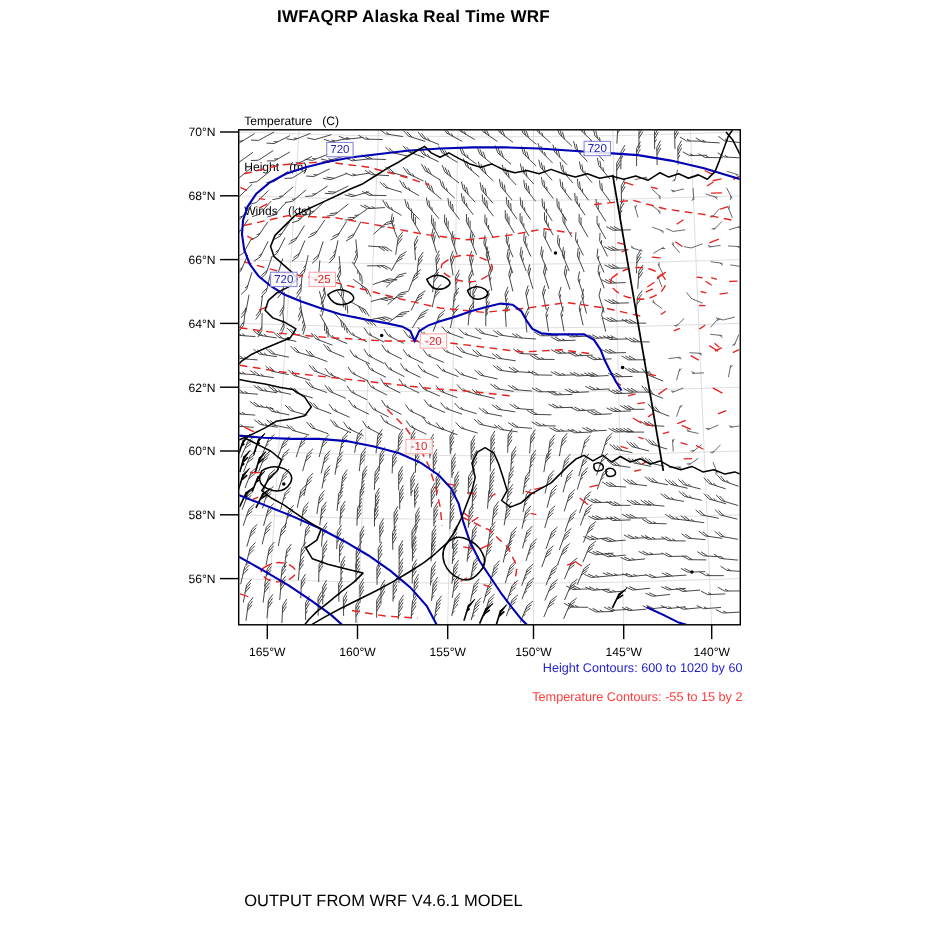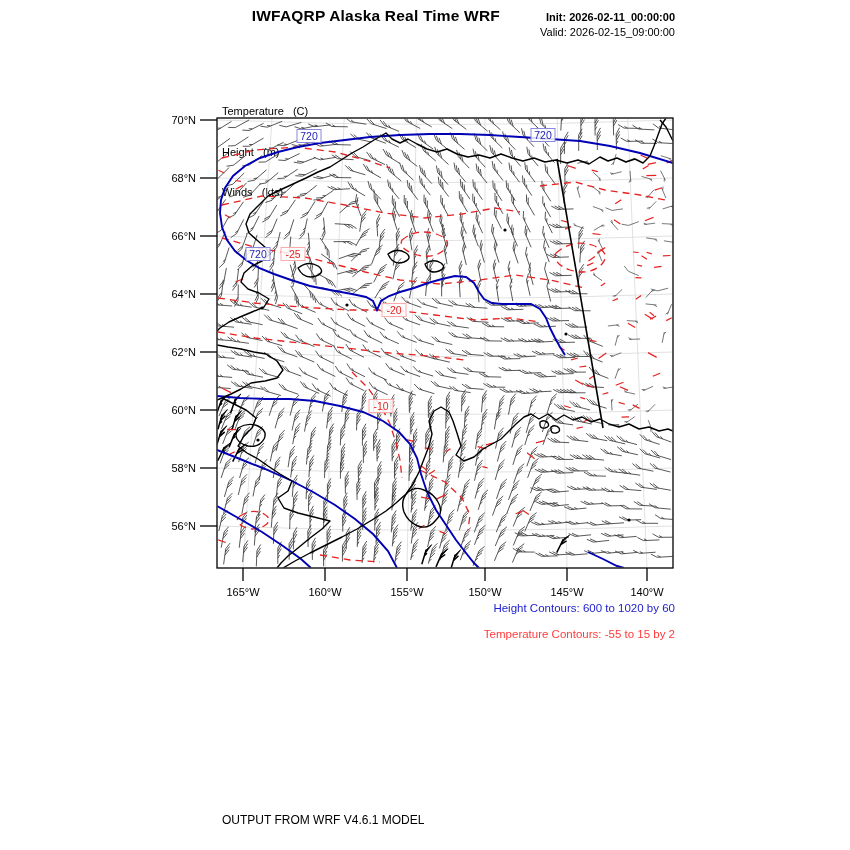--- a/index.html
+++ b/index.html
@@ -8,35 +8,31 @@
   .title{position:absolute;left:200px;top:7px;width:300px;text-align:right;
          font-size:15.5px;font-weight:bold;letter-spacing:0.2px;}
   .initblock{position:absolute;top:10px;right:175px;text-align:right;
              font-size:11px;line-height:15px;}
   .initblock .init{font-weight:bold;}
   .legend{position:absolute;left:222px;top:78px;font-size:11px;line-height:13.5px;
           white-space:pre;}
   .caption{position:absolute;text-align:center;font-size:11.5px;}
   .caption.h{top:602px;right:175px;}
   .caption.t{top:628px;right:175px;}
-  .footer{position:absolute;left:222px;top:813px;font-size:12px;line-height:14.5px;}
+  .footer{position:absolute;left:222px;top:813px;font-size:15px;line-height:14.5px;}
   svg{position:absolute;left:0;top:0;}
   svg text{font-family:"Liberation Sans",sans-serif;}
 </style>
 </head>
 <body>
 
 <div class="page">
 
   <div class="title">IWFAQRP Alaska Real Time WRF</div>
 
-  <div class="initblock">
-    <div class="init">Init: 2026-02-11_00:00:00</div>
-    <div class="valid">Valid: 2026-02-15_09:00:00</div>
-  </div>
 
   <div class="legend">
     <div>Temperature   (C)</div>
     <div>Height   (m)</div>
     <div>Winds   (kts)</div>
   </div>
 
   <svg id="map-svg" width="850" height="660" viewBox="0 0 850 660">
     <defs>
       <clipPath id="mapclip">

